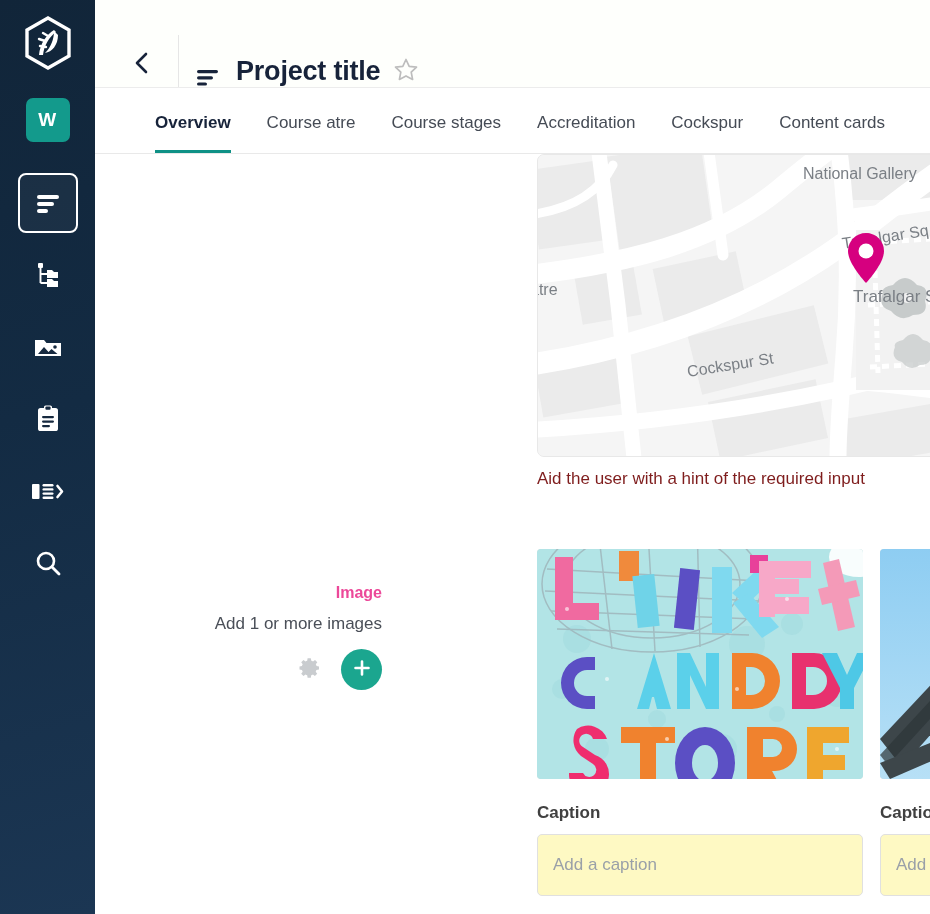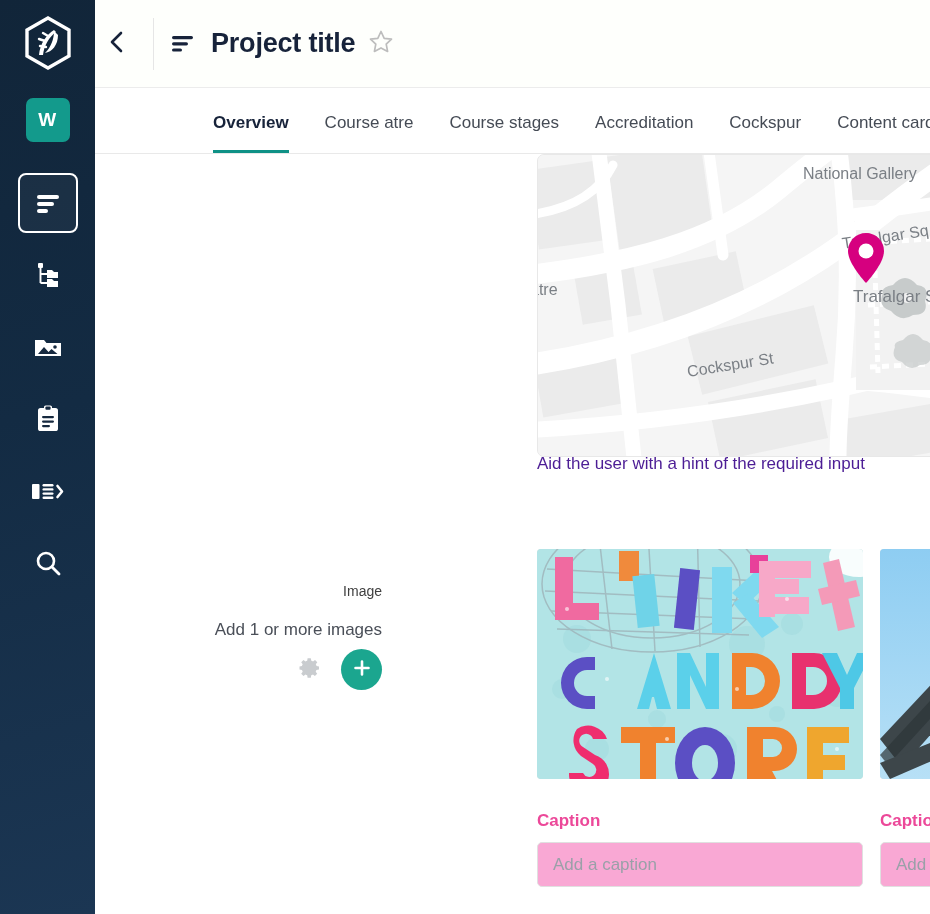--- a/index.html
+++ b/index.html
@@ -30,79 +30,79 @@
     display:flex; align-items:center; justify-content:center;
     margin-bottom:12px; cursor:pointer;
   }
   .nav-item.active { border:2px solid #ffffff; background:rgba(255,255,255,.04); }
   .nav-item svg { display:block; }
 
   
   .main { flex:1; height:914px; background:#fff; display:flex; flex-direction:column; overflow:hidden; }
 
   .topbar {
-    height:88px; flex:0 0 88px; display:flex; align-items:center;
-    background:#fefffc; border-bottom:1px solid #ececec; 
+    height:88px; flex:0 0 88px; display:flex; align-items:flex-end;
+    background:#fefffc; border-bottom:1px solid #ececec; padding-left:25px;
   }
   .back-btn {
     width:44px; height:44px; display:flex; align-items:center; justify-content:center;
     cursor:pointer;
   }
   .vdiv { width:1px; height:52px; background:#e6e6e6; margin:0 18px 0 14px; }
   .doc-icon { margin-right:15px; display:flex; align-items:center; }
   .page-title { font-size:27px; font-weight:bold; color:#17233a; letter-spacing:-.2px; }
   .star { margin-left:13px; cursor:pointer; display:flex; align-items:center; }
 
   .tabbar {
     height:66px; flex:0 0 66px; display:flex; align-items:flex-end;
-    border-bottom:1px solid #e9e9e9; padding-left:118px; background:#fff;
+    border-bottom:1px solid #e9e9e9; padding-left:60px; background:#fff;
     overflow:hidden; white-space:nowrap;
   }
   .tab {
     font-size:17px; color:#454b55; padding:0 0 17px 0; margin-right:36px;
     cursor:pointer; border-bottom:3px solid transparent; flex:0 0 auto;
   }
   .tab.active { color:#17233a; font-weight:bold; border-bottom-color:#0f9186; }
 
   .content { flex:1; position:relative; overflow:hidden; background:#fff; }
 
   
   .map-row { position:absolute; left:0; top:0; width:930px; }
   .map-card {
     position:absolute; left:442px; top:0; width:560px; height:303px;
     border:1px solid #e8e8e8; border-radius:7px; overflow:hidden; background:#f4f4f4;
   }
   .map-hint {
-    position:absolute; left:442px; top:300px; font-size:17px; color:#4c1d95;
+    position:absolute; left:442px; top:315px; font-size:17px; color:#7f1d1d;
   }
 
   
   .img-field-label {
     position:absolute; right:548px; top:428px; text-align:right; width:300px;
   }
-  .img-field-label .t { font-size:14px; font-weight:normal; color:#404040; line-height:1.35; }
-  .img-field-label .s { font-size:17px; color:#4a4f58; line-height:1.5; margin-top:16px; }
+  .img-field-label .t { font-size:16px; font-weight:bold; color:#ec4899; line-height:1.35; }
+  .img-field-label .s { font-size:17px; color:#4a4f58; line-height:1.5; margin-top:7px; }
   .img-field-actions {
     position:absolute; right:548px; top:495px; display:flex; align-items:center;
     justify-content:flex-end; width:300px; gap:19px;
   }
   .gear { cursor:pointer; display:flex; }
   .add-btn {
     width:41px; height:41px; border-radius:50%; background:#1ba68f;
     display:flex; align-items:center; justify-content:center; cursor:pointer;
     border:none;
   }
 
   .thumbs { position:absolute; left:442px; top:395px; display:flex; gap:17px; }
   .thumb-col { width:326px; flex:0 0 326px; }
   .thumb { width:326px; height:230px; border-radius:4px; overflow:hidden; position:relative; background:#ddd; }
-  .cap-label { font-size:17px; font-weight:bold; color:#ec4899; margin-top:32px; }
+  .cap-label { font-size:17px; font-weight:bold; color:#404040; margin-top:24px; }
   .cap-input {
-    margin-top:11px; width:326px; height:45px; border:1px solid #e0e0e0;
-    border-radius:5px; background:#f9a8d4; padding:0 15px; font-size:17px;
+    margin-top:11px; width:326px; height:62px; border:1px solid #e0e0e0;
+    border-radius:5px; background:#fef9c3; padding:0 15px; font-size:17px;
     color:#17233a; font-family:"Liberation Sans", sans-serif;
   }
   .cap-input::placeholder { color:#9aa0a8; }
 </style>
 </head>
 <body>
 
 <div class="app">
 
   <div class="sidebar">

